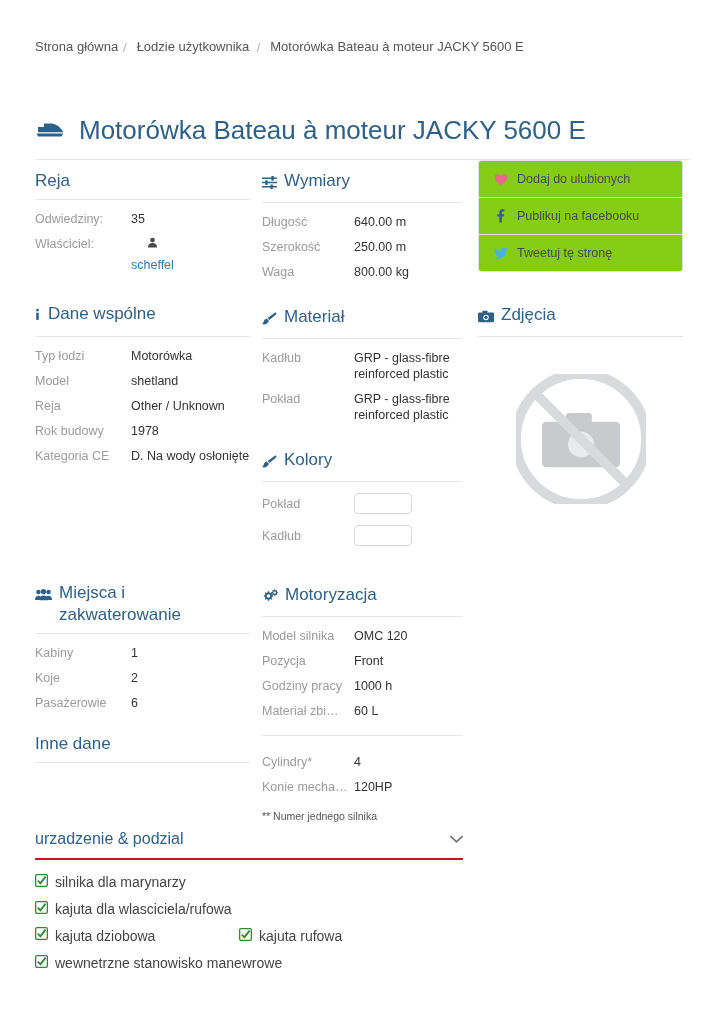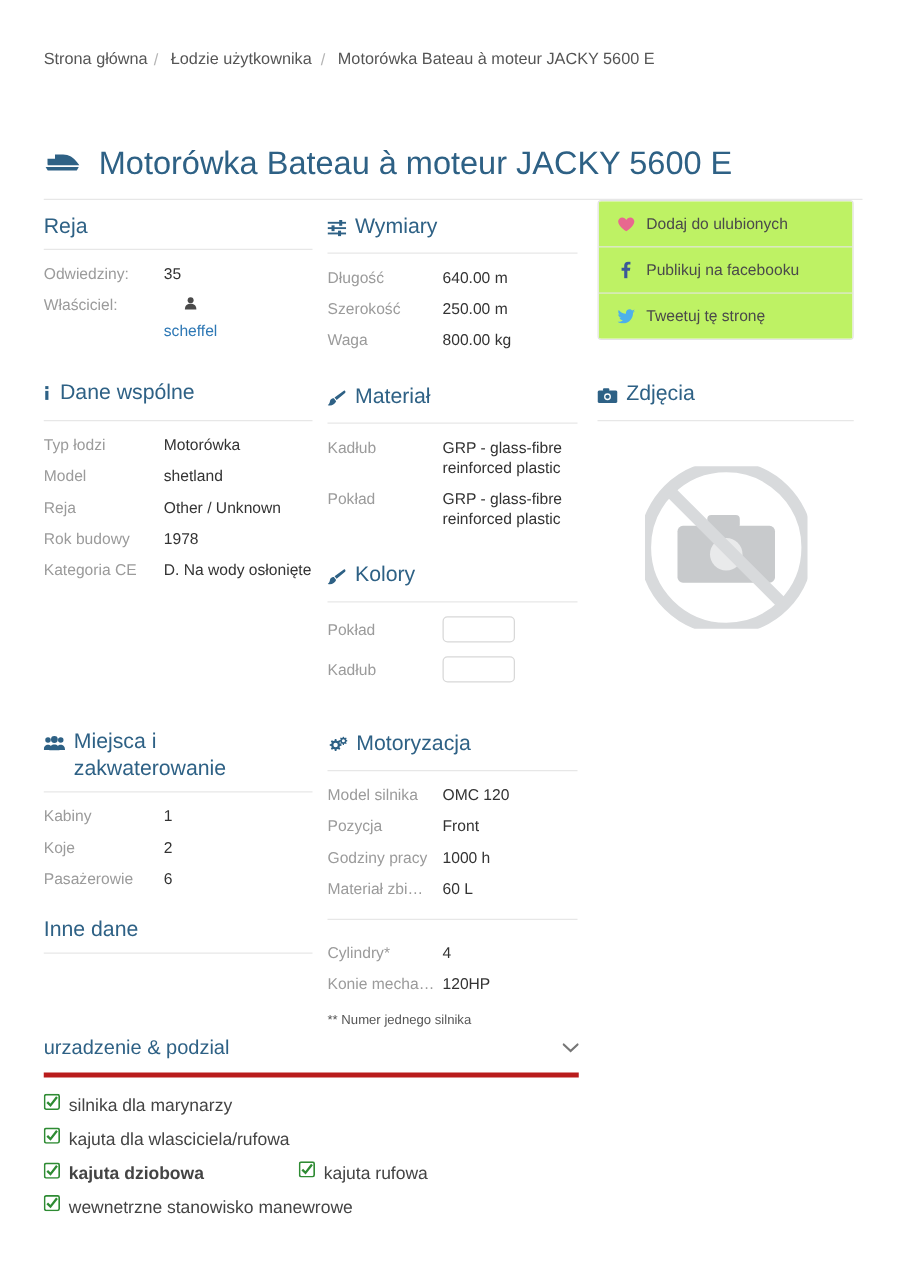--- a/index.html
+++ b/index.html
@@ -80,45 +80,45 @@
   .row.swatch-row { margin-bottom: 11px; align-items: center; }
 
   
   .footnotes { font-size: 10.5px; color: #555; line-height: 15px; margin-top: 14px; }
 
   
   .listgroup { border: 1px solid #e3e3e3; border-radius: 3px; overflow: hidden; background:#fff; }
   .listitem {
     display: flex; align-items: center; gap: 9px;
     padding: 11px 14px; font-size: 12.5px; color: #4a4a4a;
-    border-bottom: 1px solid #e3e3e3; background: #bef264;
+    border-bottom: 1px solid #e3e3e3; background: #84cc16;
   }
   .listitem:last-child { border-bottom: none; }
   .li-icon { flex: none; width: 15px; display: flex; justify-content: center; }
 
   .photos { margin-top: 32px; }
   .photo-box {
     height: 185px; display: flex; align-items: center; justify-content: center;
   }
 
   
   .accordion {
     position: absolute; left: 35px; top: 828px; width: 428px;
   }
   .acc-head {
     display: flex; align-items: flex-end; justify-content: space-between;
     color: #2e6185; font-size: 16px; line-height: 22px;
-    padding-bottom: 8px; border-bottom: 4px solid #b91c1c; margin-bottom: 12px;
+    padding-bottom: 8px; border-bottom: 2px solid #b91c1c; margin-bottom: 12px;
   }
   .acc-list { position: relative; }
   .acc-line { display: flex; align-items: center; margin-bottom: 7px; }
   .chk { flex: none; margin-right: 7px; display: block; }
   .acc-label { font-size: 14px; color: #444; line-height: 20px; }
   .acc-row-two { display: flex; align-items: center; margin-bottom: 7px; }
-  .acc-row-two .c1 { width: 204px; display: flex; align-items: flex-end; font-weight: bold; }
+  .acc-row-two .c1 { width: 204px; display: flex; align-items: flex-start; }
   .acc-row-two .c2 { display: flex; align-items: center; }
 
   a.link { color: #2e78b5; text-decoration: none; }
   .owner { display: flex; align-items: center; gap: 5px; flex-direction: column; }
 </style>
 </head>
 <body>
 
 <div class="page">
 

